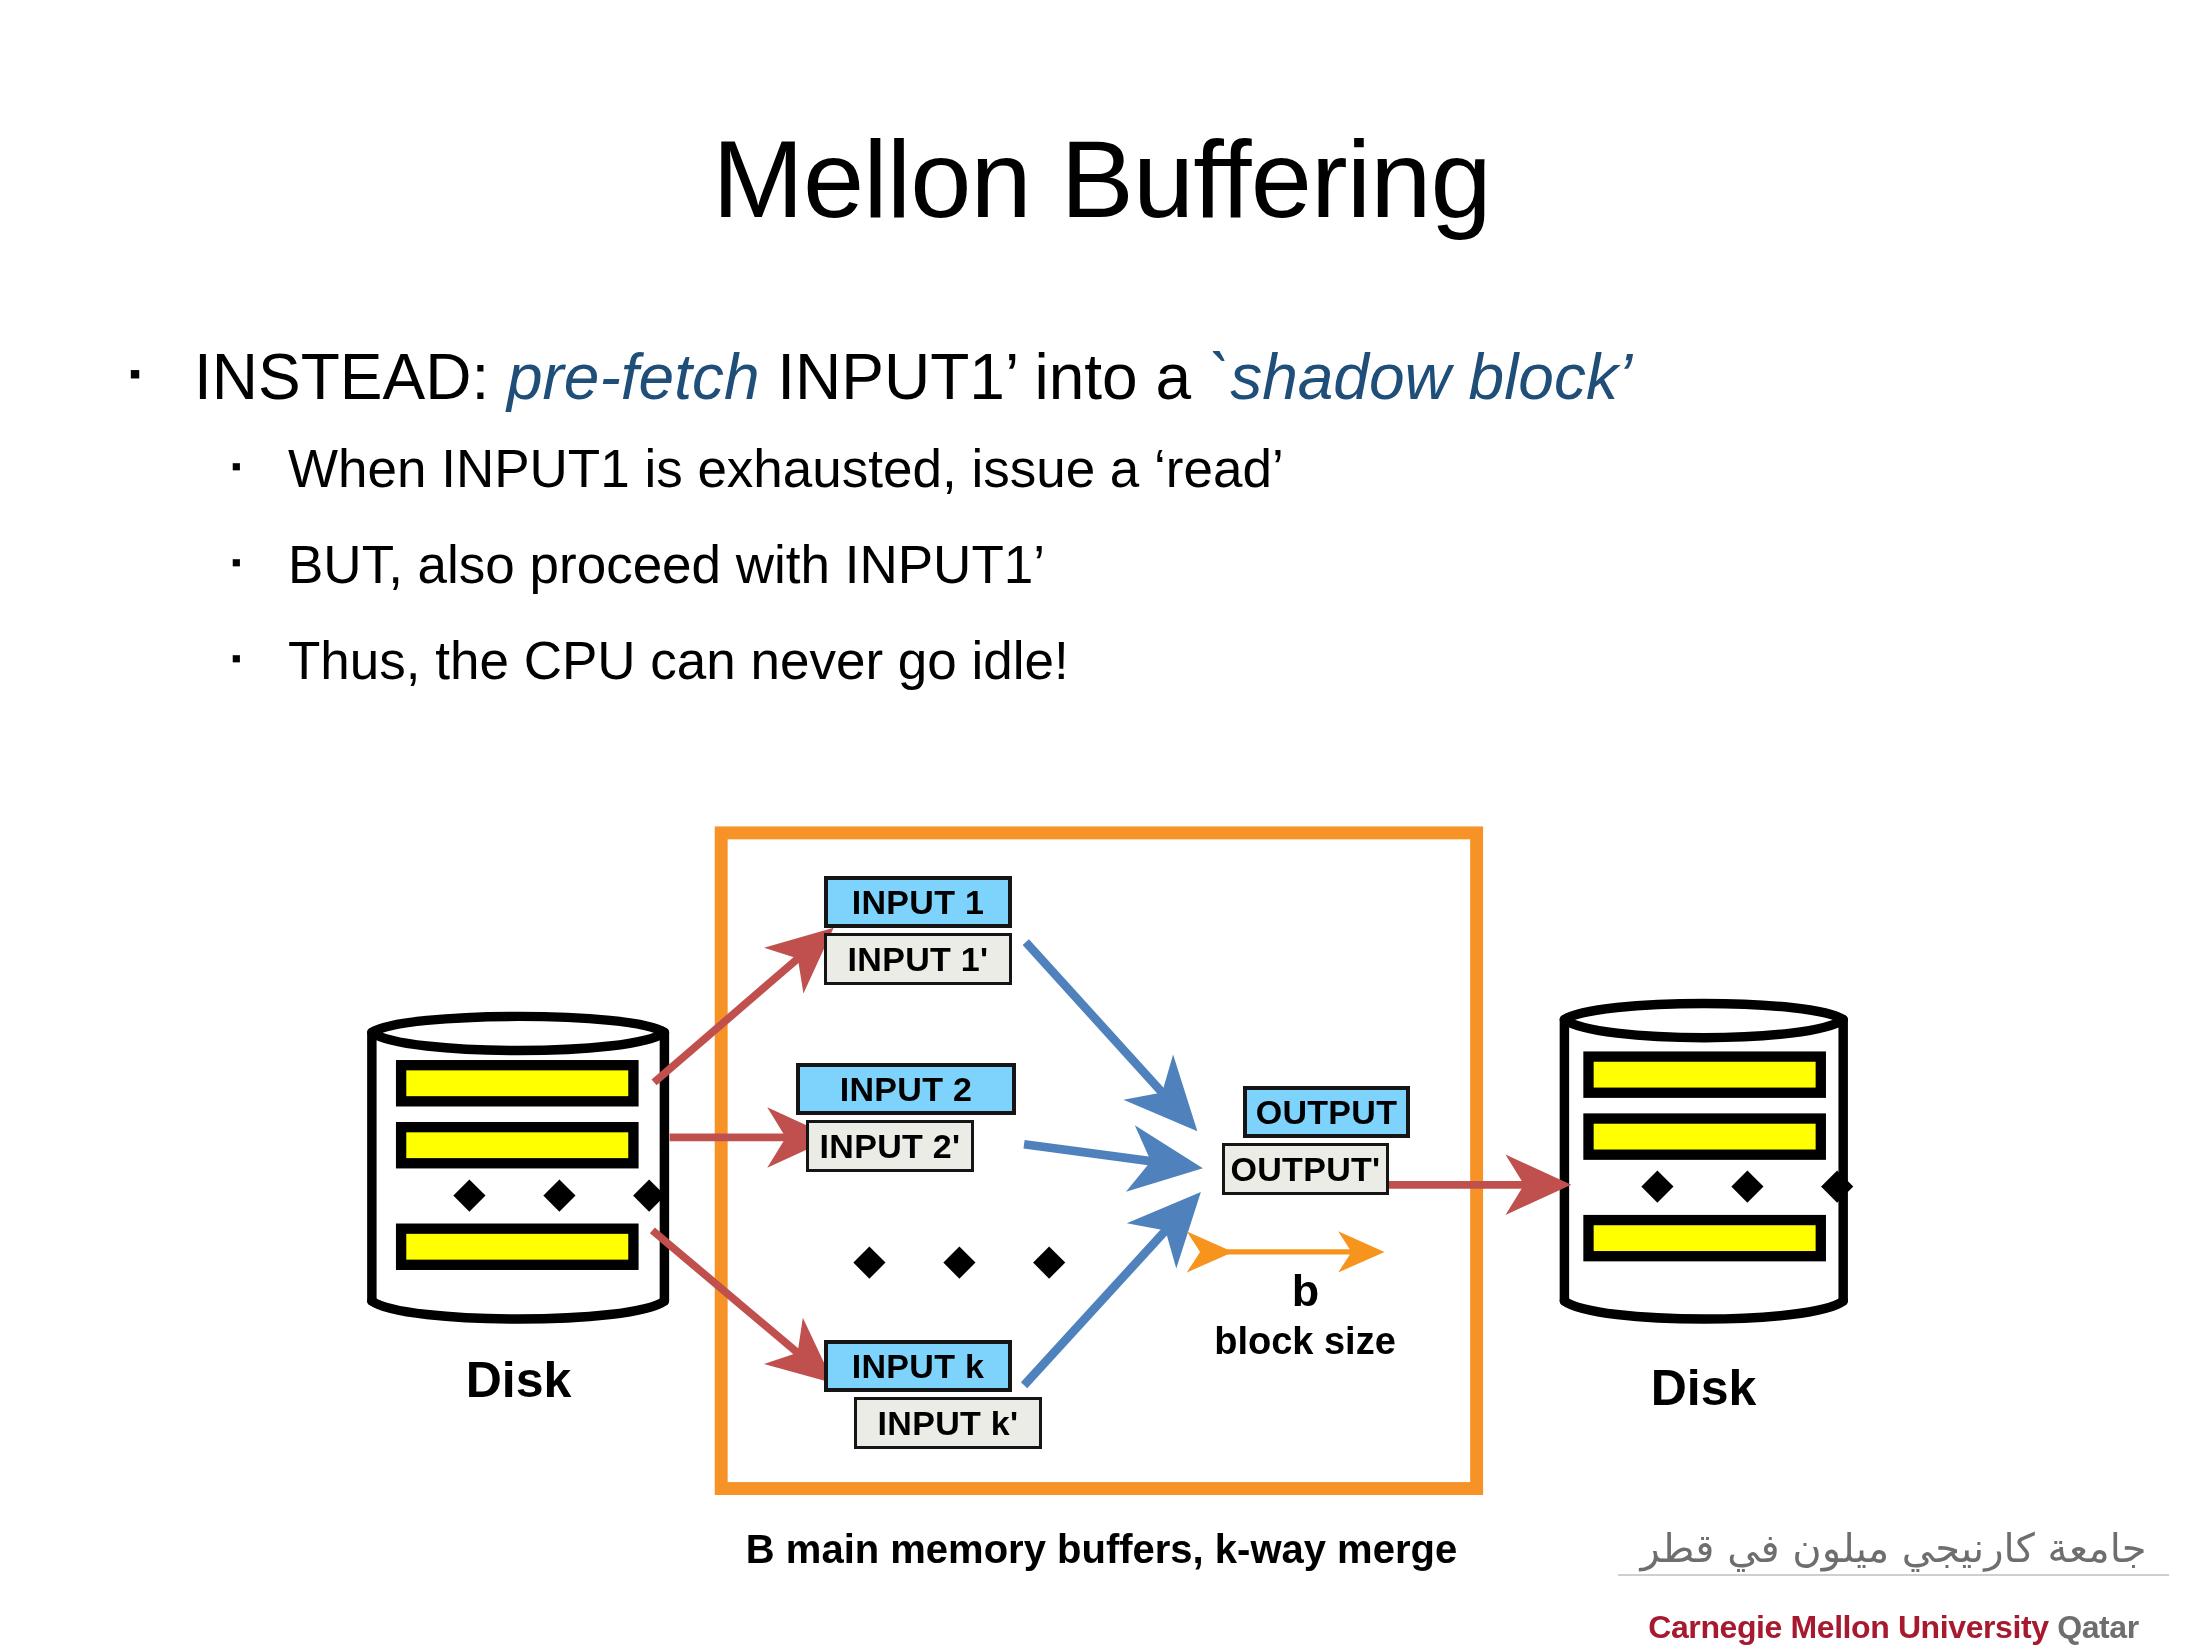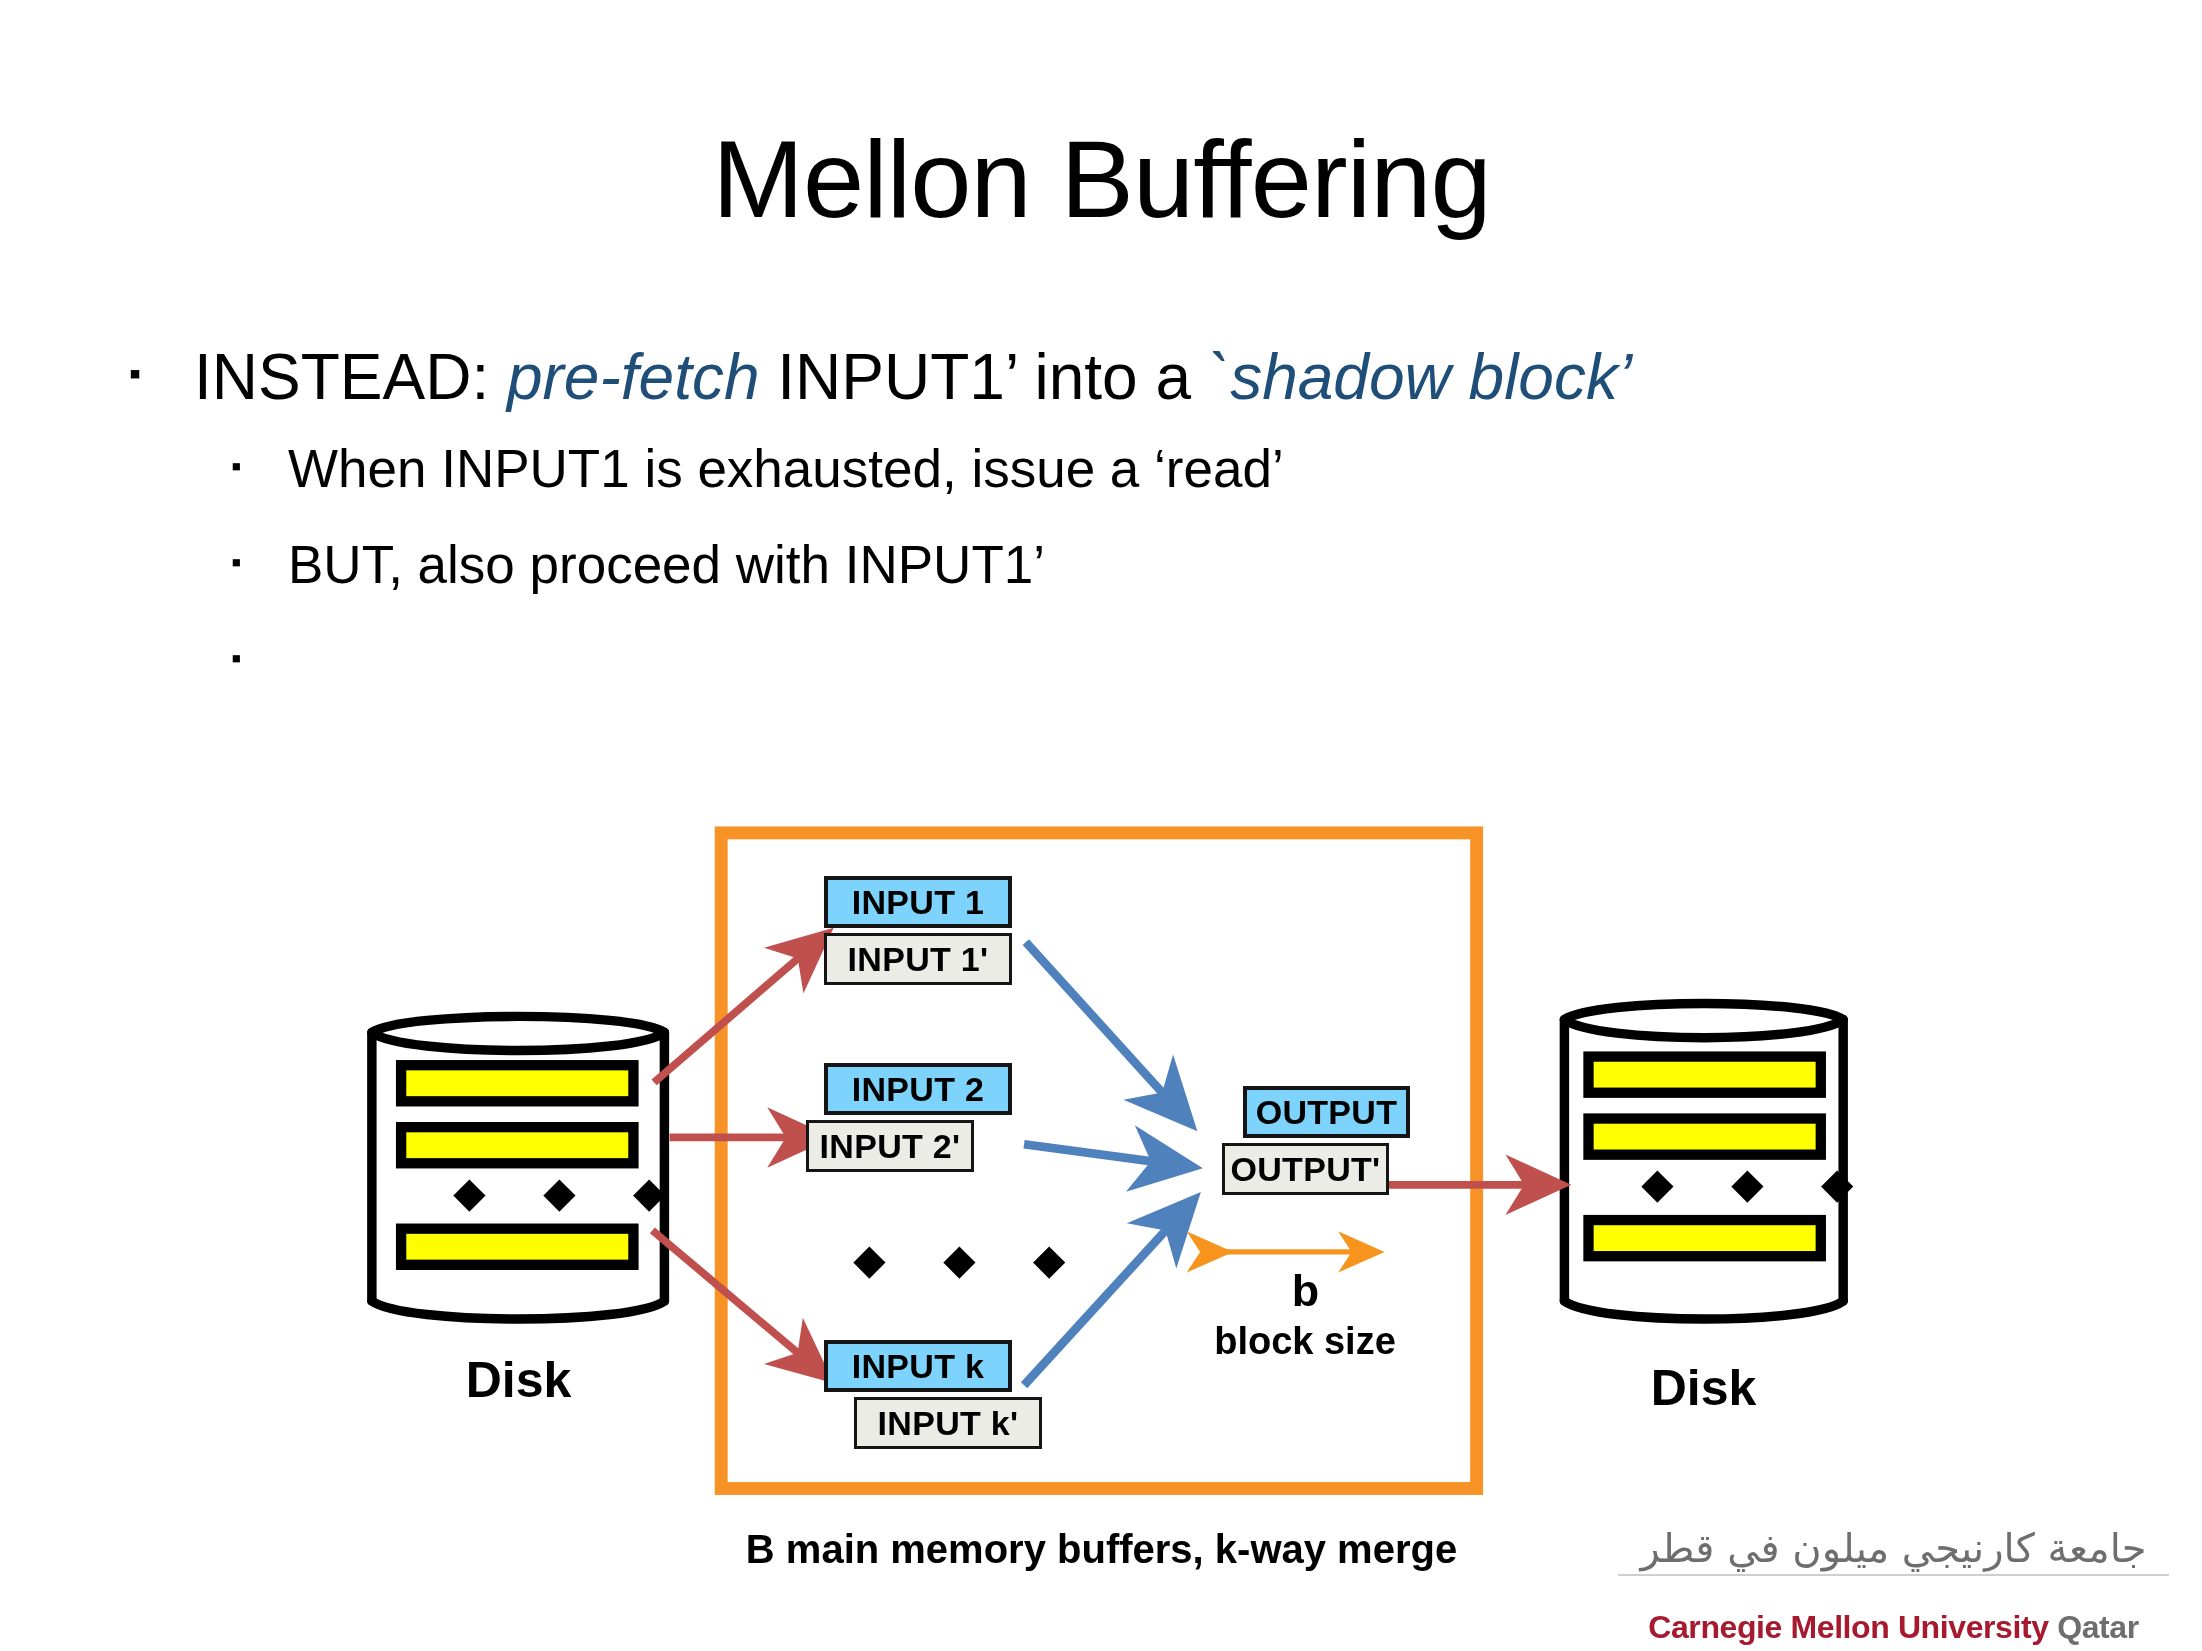--- a/index.html
+++ b/index.html
@@ -162,20 +162,21 @@
     <span class="text">When INPUT1 is exhausted, issue a ‘read’</span>
   </div>
 
   <div class="bullet-l2">
     <span class="marker">▪</span>
     <span class="text">BUT, also proceed with INPUT1’</span>
   </div>
 
   <div class="bullet-l2">
     <span class="marker">▪</span>
+    <span class="text">Thus, the CPU can never go idle!</span>
   </div>
 
 </div>
 
 <div id="diagram">
 <svg width="2203" height="1652" viewBox="0 0 2560 1920" xmlns="http://www.w3.org/2000/svg">
 
   <defs>
     <marker id="redArrow" markerWidth="9" markerHeight="9" refX="6.5" refY="4.5" orient="auto" markerUnits="strokeWidth">
       <path d="M0,0.6 L8.5,4.5 L0,8.4 L2.4,4.5 Z" fill="#C0504D"></path>
@@ -234,21 +235,21 @@
   </g>
 
   <path d="M1424,1455 L1600,1455" stroke="#F7941E" stroke-width="6" fill="none" marker-start="url(#orStart)" marker-end="url(#orEnd)"></path>
 
 </svg>
 </div>
 
 <div class="buf yellow" style="left:824px; top:876px; width:188px; height:52px;">INPUT 1</div>
 <div class="buf shadow" style="left:824px; top:933px; width:188px; height:52px;">INPUT 1'</div>
 
-<div class="buf yellow" style="left:824px; top:1063px; width:188px; height:52px;">INPUT 2</div>
+<div class="buf yellow" style="left:796px; top:1063px; width:220px; height:52px;">INPUT 2</div>
 <div class="buf shadow" style="left:806px; top:1120px; width:168px; height:52px;">INPUT 2'</div>
 
 <div class="dots" style="left:854px; top:1239px;">◆ ◆ ◆</div>
 
 <div class="buf yellow" style="left:824px; top:1340px; width:188px; height:52px;">INPUT k</div>
 <div class="buf shadow" style="left:824px; top:1397px; width:188px; height:52px;margin-left:30px;">INPUT k'</div>
 
 <div class="buf yellow" style="left:1222px; top:1086px; width:167px; height:52px;margin-left:21px;">OUTPUT</div>
 <div class="buf shadow" style="left:1222px; top:1143px; width:167px; height:52px;">OUTPUT'</div>
 

